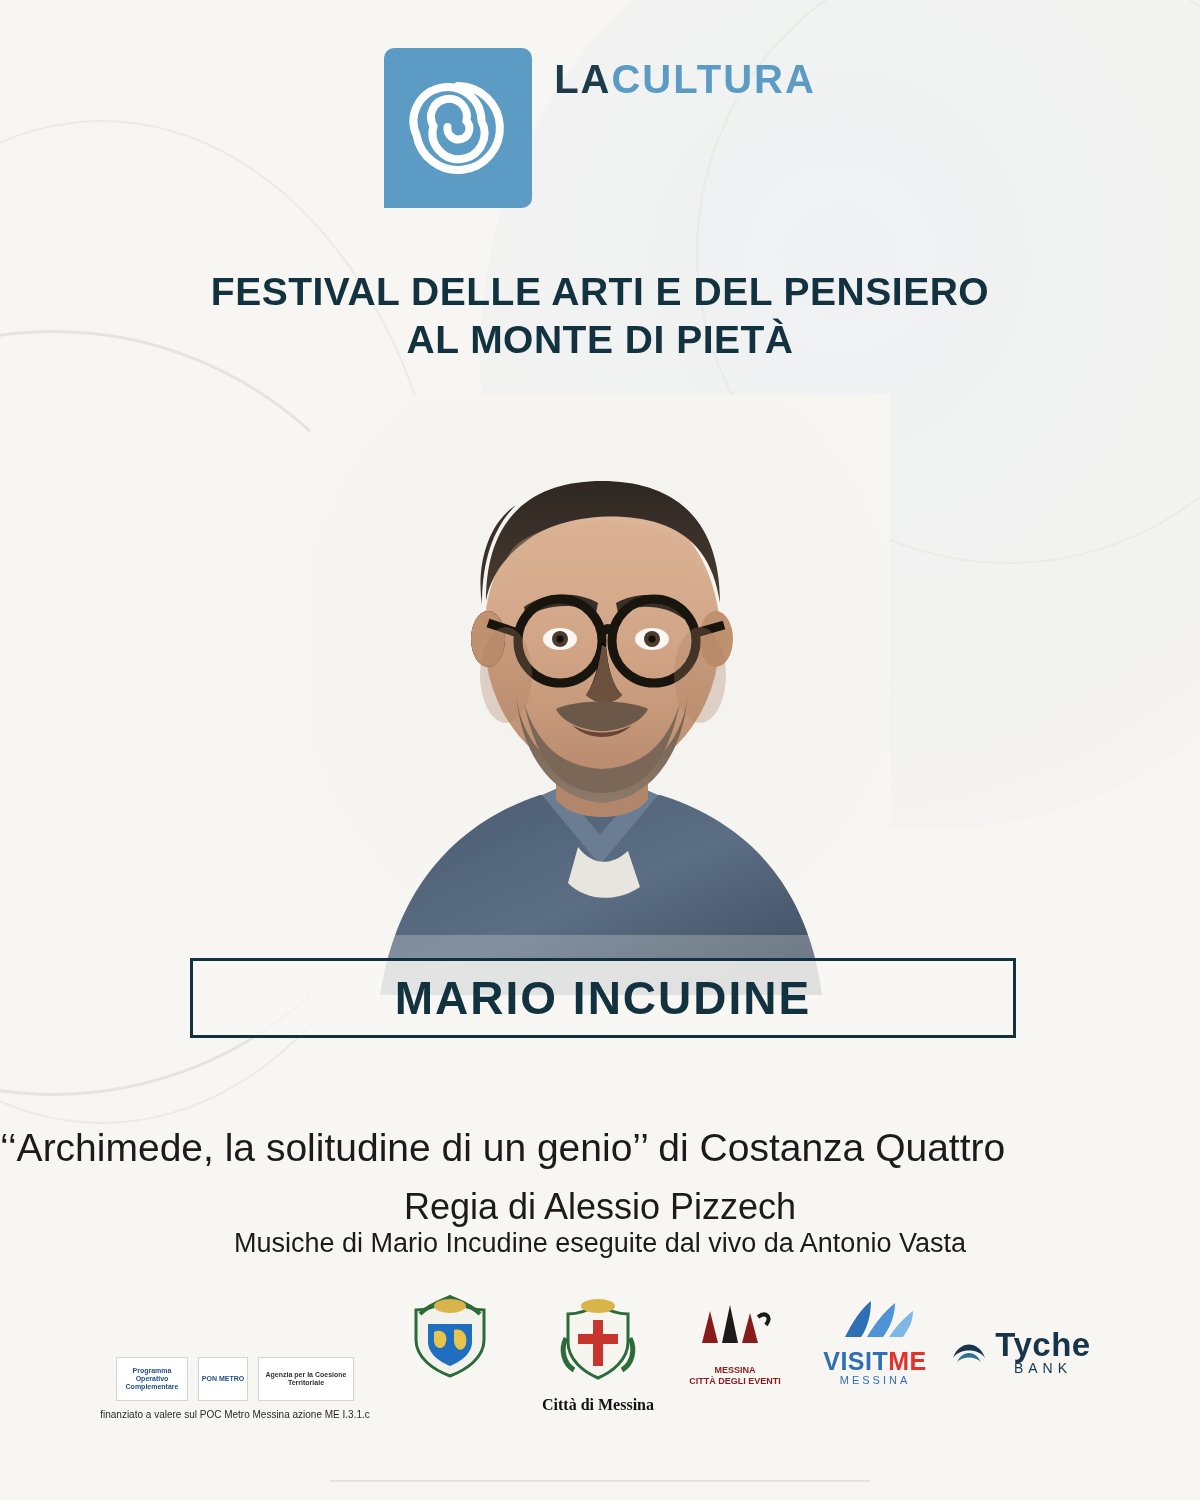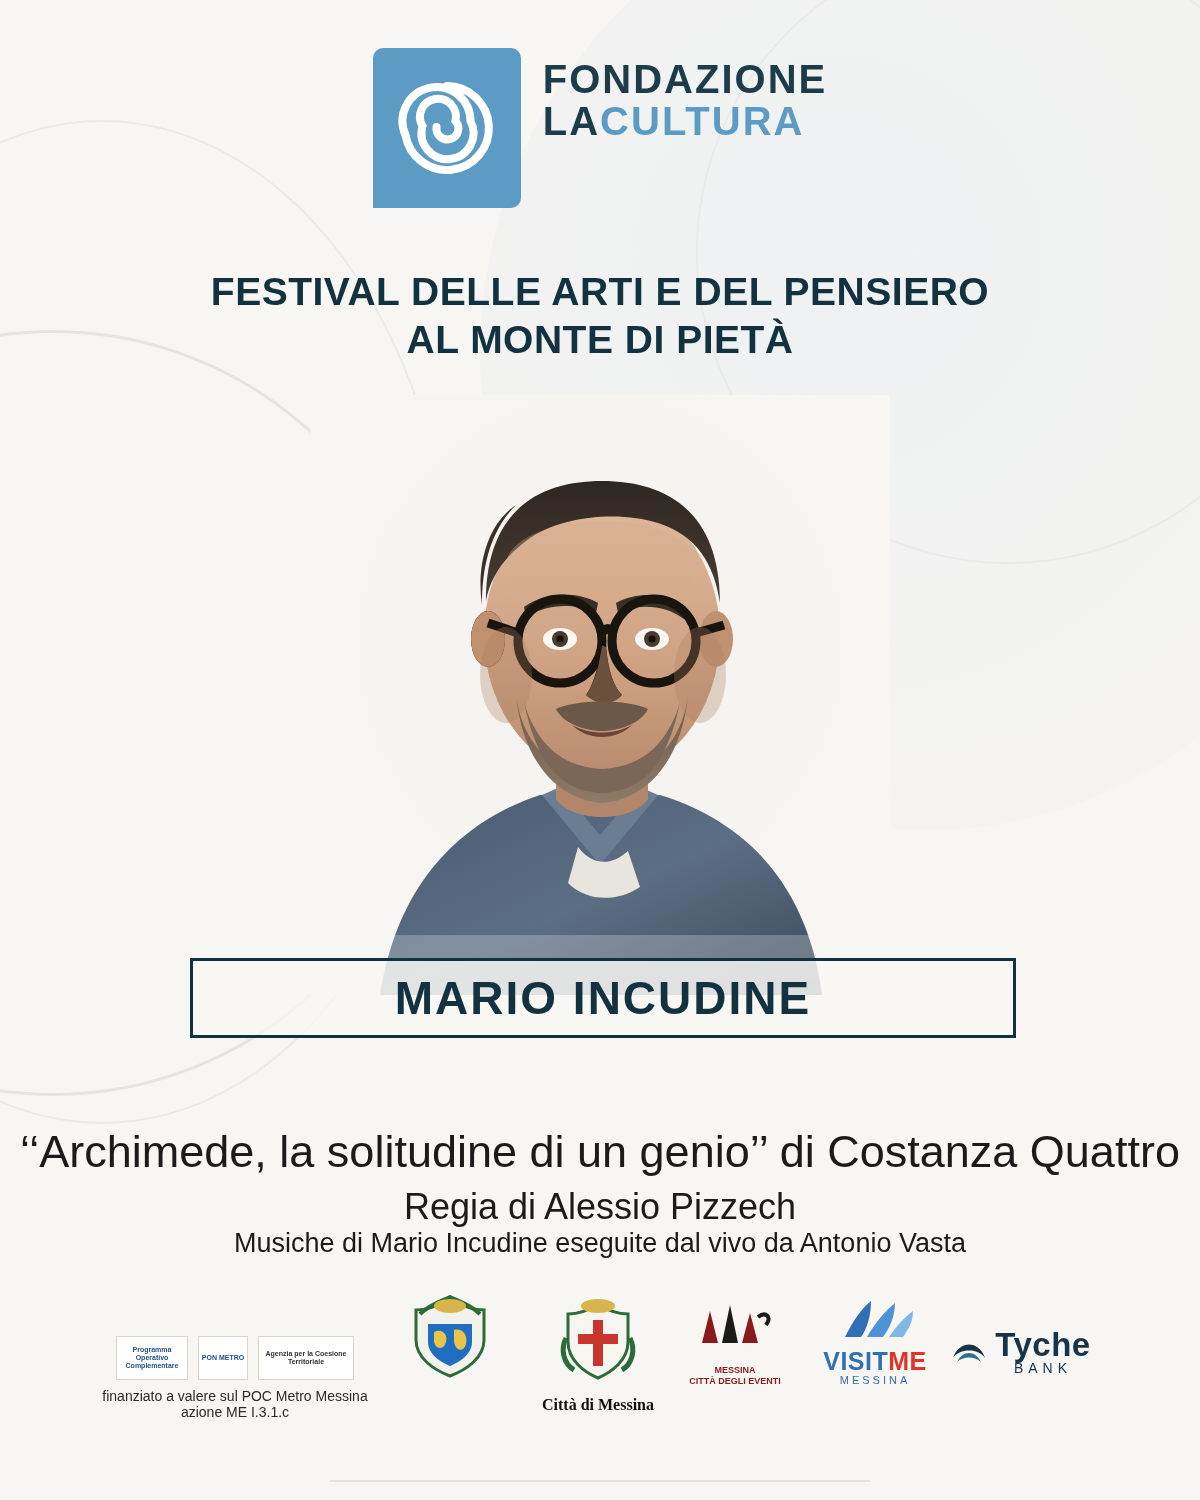--- a/index.html
+++ b/index.html
@@ -159,22 +159,22 @@
     font-style: italic;
     font-weight: 700;
     font-size: 46px;
     color: #4d86a8;
     letter-spacing: 0.5px;
   }
   .show-title {
     position: absolute;
     top: 1126px;
     left: 0; right: 0;
-    text-align: center;
-    font-size: 45px;
+    text-align: left;
+    font-size: 39px;
     color: #1b1b1b;
   }
   .credit1 {
     position: absolute;
     top: 1186px;
     left: 0; right: 0;
     text-align: center;
     font-size: 36px;
     color: #1b1b1b;
   }
@@ -213,21 +213,21 @@
     border: 1px solid #d8d5d0;
     display: flex; align-items: center; justify-content: center;
     font-size: 7px; color: #1f4f8b; font-weight: 700; line-height: 1.1;
     padding: 2px;
     box-sizing: border-box;
   }
   .eu-badge.b2 { width: 50px; }
   .eu-badge.b3 { width: 96px; color: #333; }
   .eu-caption {
     margin-top: 8px;
-    font-size: 14px;
+    font-size: 10px;
     color: #2a2a2a;
   }
 
   .sp-prov { left: 390px; bottom: 60px; width: 120px; }
   .sp-city { left: 518px; bottom: 30px; width: 160px; }
   .city-caption { margin-top: 6px; font-size: 16px; font-weight: 700; color: #111; font-family: "Liberation Serif", serif;}
   .sp-me { left: 680px; bottom: 58px; width: 110px; }
   .sp-visit { left: 810px; bottom: 58px; width: 130px; }
   .sp-tyche { left: 935px; bottom: 68px; width: 170px; }
 
@@ -258,21 +258,20 @@
 
   <div class="logo-row">
     <div class="logo-mark">
       <div class="spiral">
         <svg width="120" height="120" viewBox="0 0 120 120" aria-hidden="true">
           <path d="M60 18 a42 42 0 1 1 -41.5 49 a34 34 0 1 1 65 -14 a26 26 0 1 1 -48 5 a18 18 0 1 1 33 -5 a11 11 0 1 1 -19 6" fill="none" stroke="#ffffff" stroke-width="8" stroke-linecap="round"></path>
         </svg>
       </div>
     </div>
     <div class="logo-text">
-      <div>FONDAZIONE</div>
       <div class="l3">
         <span class="la">LA</span><span class="cultura">CULTURA</span>
       </div>
     </div>
   </div>
 
   <div class="festival-title">
     <div>FESTIVAL DELLE ARTI E DEL PENSIERO</div>
     <div>AL MONTE DI PIETÀ</div>
   </div>

